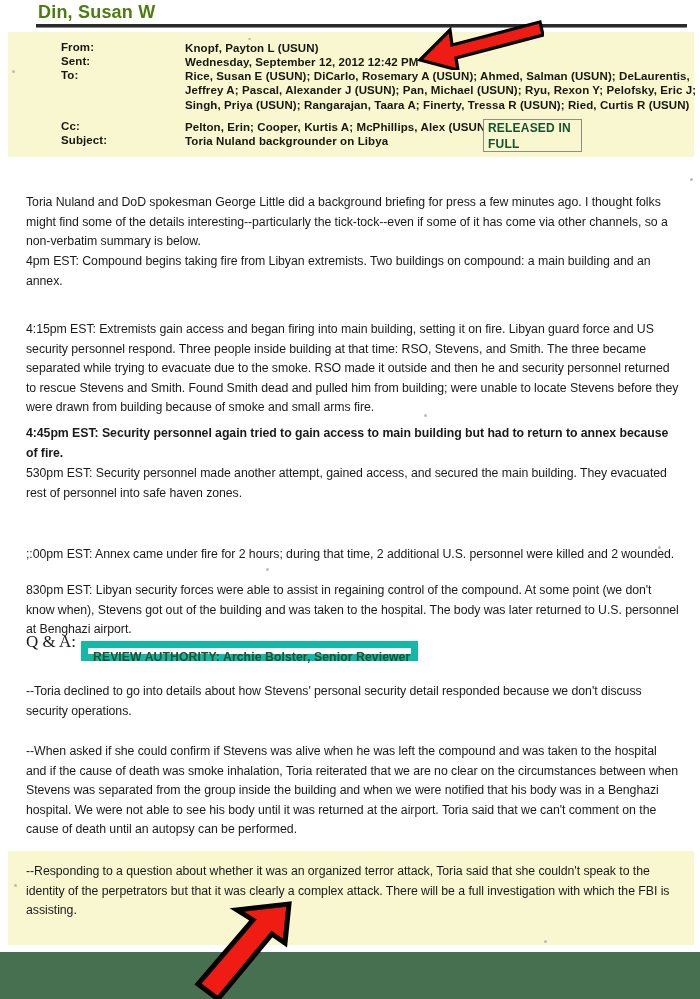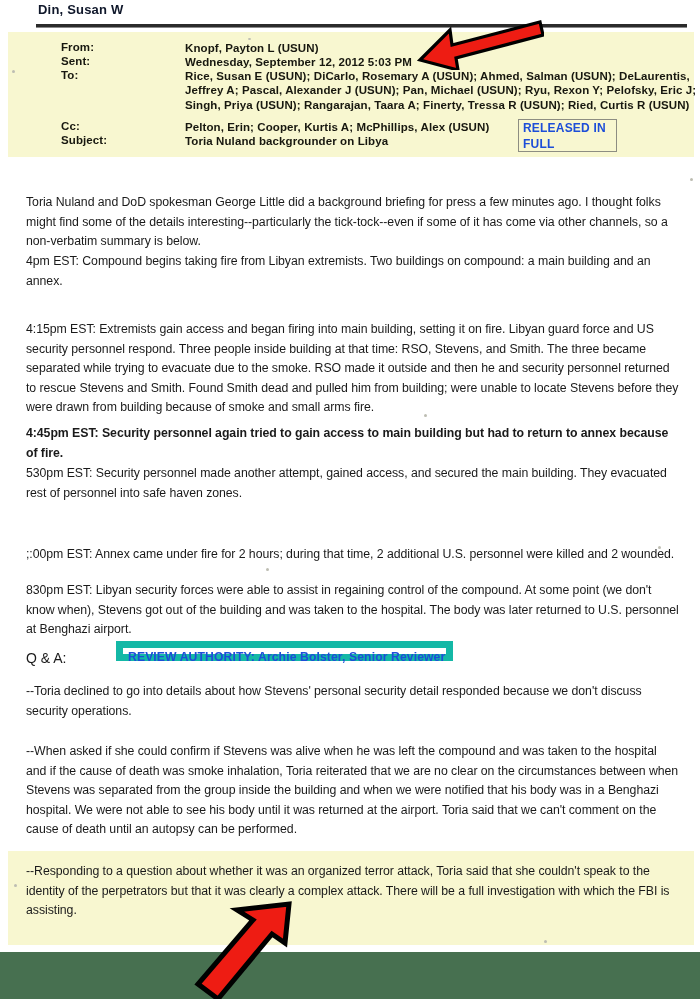--- a/index.html
+++ b/index.html
@@ -18,23 +18,23 @@
     background: #ffffff;
     overflow: hidden;
   }
 
   
   .doc-title {
     position: absolute;
     left: 38px;
     top: 2px;
     font-family: "Liberation Sans", sans-serif;
-    font-size: 13px;
-    font-weight: bold;
-    color: #0f172a;
+    font-size: 18px;
+    font-weight: bold;
+    color: #4d7c0f;
     letter-spacing: 0.2px;
   }
   .title-rule {
     position: absolute;
     left: 36px;
     top: 24px;
     width: 651px;
     height: 3px;
     background: #2b2b2b;
   }
@@ -90,23 +90,22 @@
 
   .hdr-value.to-value { width: 512px; }
 
   
   .stamp {
     position: absolute;
     border: 1px solid #8d8d82;
     background: #f8f7d0;
     font-family: "Liberation Sans", sans-serif;
     font-weight: bold;
-    color: #1d4ed8;
+    color: #14532d;
     box-sizing: border-box;
-    margin-left: 35px;
   }
   .stamp-released {
     left: 483px;
     top: 119px;
     width: 99px;
     height: 33px;
     font-size: 12px;
     line-height: 16px;
     padding: 0px 4px;
     letter-spacing: 0.2px;
@@ -132,23 +131,23 @@
     width: 654px;
     font-family: "Liberation Sans", sans-serif;
     font-size: 12.3px;
     line-height: 19.6px;
     color: #1a1a1a;
     letter-spacing: -0.05px;
   }
   .qa-label {
     position: absolute;
     left: 26px;
-    top: 650px;
-    font-family: Liberation Sans, sans-serif;
-    font-size: 14px;
+    top: 632px;
+    font-family: Liberation Serif, serif;
+    font-size: 17px;
     color: #1a1a1a;
   }
 
   
   .green-band {
     position: absolute;
     left: 0;
     top: 952px;
     width: 700px;
     height: 47px;
@@ -177,21 +176,21 @@
 
   <div class="doc-title">Din, Susan W</div>
   <div class="title-rule"></div>
 
   <div class="highlight hl-header"></div>
 
   <div class="hdr-field hdr-label row-from">From:</div>
   <div class="hdr-field hdr-value row-from">Knopf, Payton L (USUN)</div>
 
   <div class="hdr-field hdr-label row-sent">Sent:</div>
-  <div class="hdr-field hdr-value row-sent">Wednesday, September 12, 2012 5:03 PM</div>
+  <div class="hdr-field hdr-value row-sent">Wednesday, September 12, 2012 12:42 PM</div>
 
   <div class="hdr-field hdr-label row-to">To:</div>
   <div class="hdr-field hdr-value to-value row-to">Rice, Susan E (USUN); DiCarlo, Rosemary A (USUN); Ahmed, Salman (USUN); DeLaurentis, Jeffrey A; Pascal, Alexander J (USUN); Pan, Michael (USUN); Ryu, Rexon Y; Pelofsky, Eric J; Singh, Priya (USUN); Rangarajan, Taara A; Finerty, Tressa R (USUN); Ried, Curtis R (USUN)</div>
 
   <div class="hdr-field hdr-label row-cc">Cc:</div>
   <div class="hdr-field hdr-value row-cc">Pelton, Erin; Cooper, Kurtis A; McPhillips, Alex (USUN)</div>
 
   <div class="hdr-field hdr-label row-subj">Subject:</div>
   <div class="hdr-field hdr-value row-subj">Toria Nuland backgrounder on Libya</div>
 

